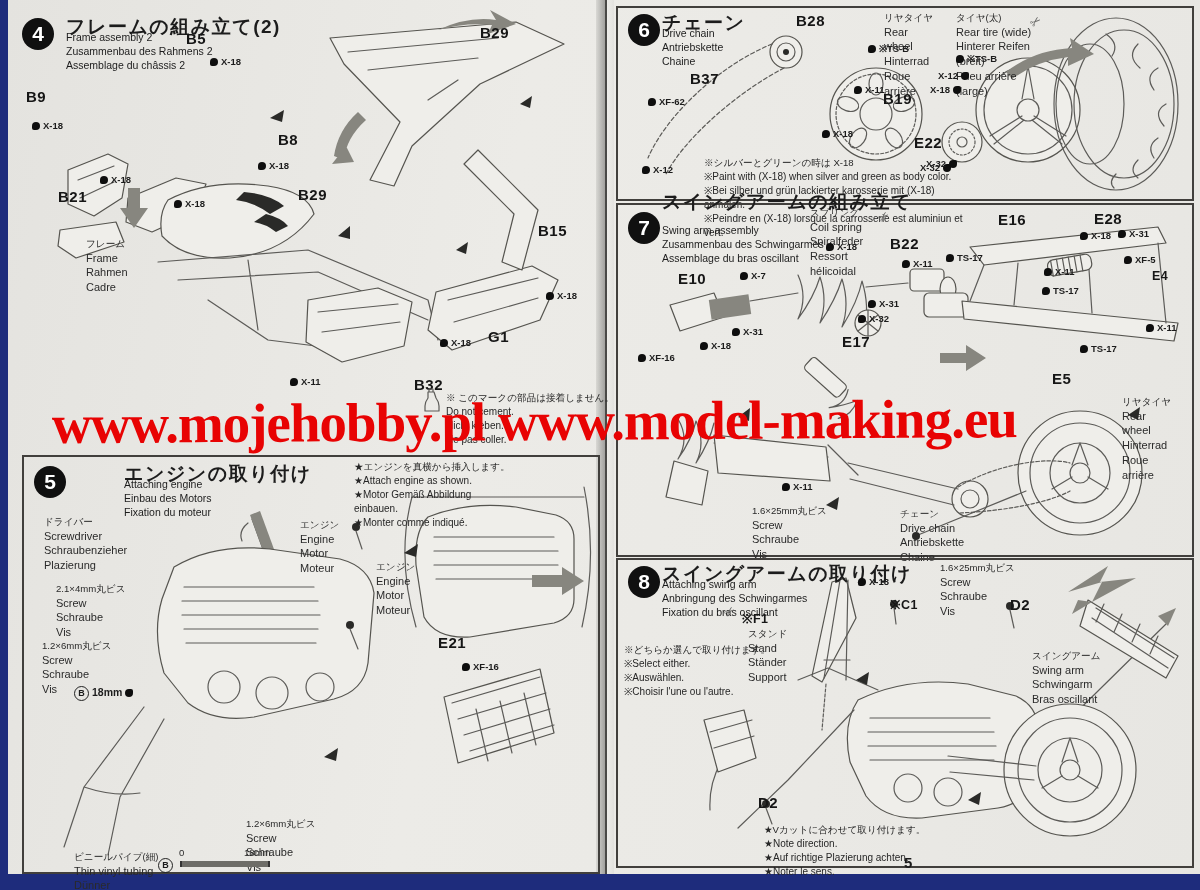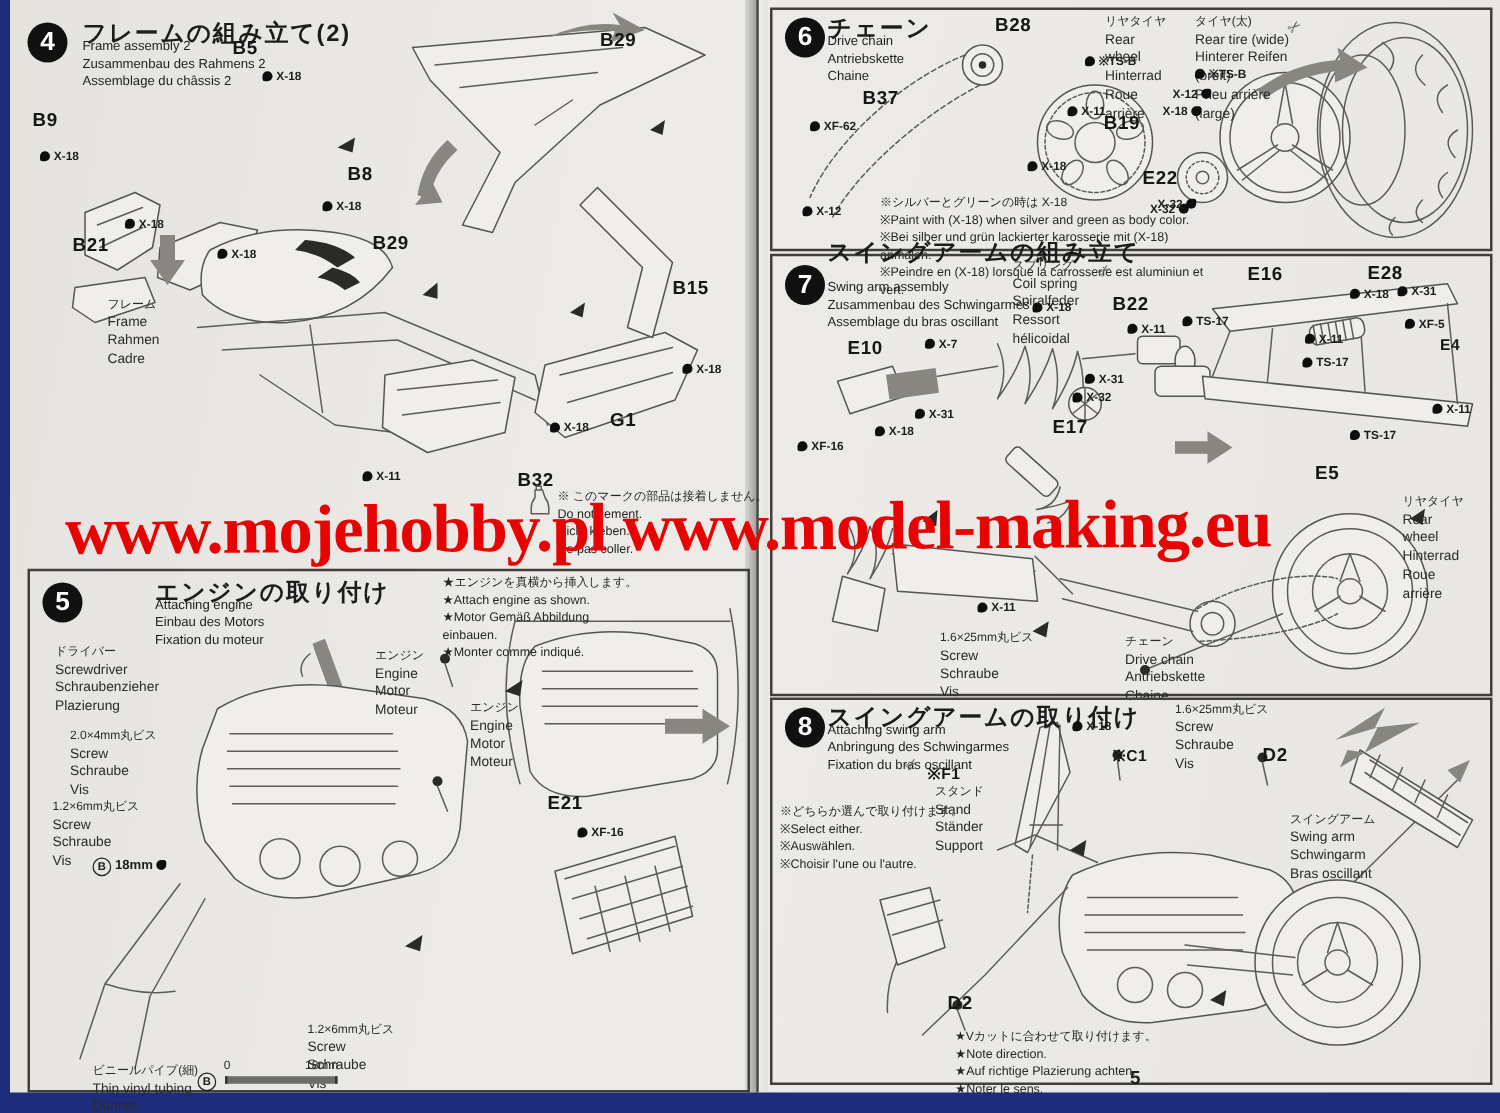--- a/index.html
+++ b/index.html
@@ -125,21 +125,21 @@
 </svg>
 <div class="badge" style="left:34px;top:466px">5</div>
 <div class="tjp" style="left:124px;top:461px">エンジンの取り付け</div>
 <div class="tsub" style="left:124px;top:478px">Attaching engine
 Einbau des Motors
 Fixation du moteur</div>
 <div class="ml" style="left:44px;top:514px">ドライバー
 Screwdriver
 Schraubenzieher
 Plazierung</div>
-<div class="ml" style="left:56px;top:581px">2.0×4mm丸ビス
+<div class="ml" style="left:56px;top:581px">2.1×4mm丸ビス
 Screw
 Schraube
 Vis</div>
 <div class="ml" style="left:42px;top:638px">1.2×6mm丸ビス
 Screw
 Schraube
 Vis</div>
 <span class="circ" style="position:absolute;left:74px;top:686px">B</span>
 <div class="pc pcr" style="left:92px;top:686px;font-size:10.5px">18mm</div>
 <div class="note" style="left:354px;top:460px">★エンジンを真横から挿入します。

